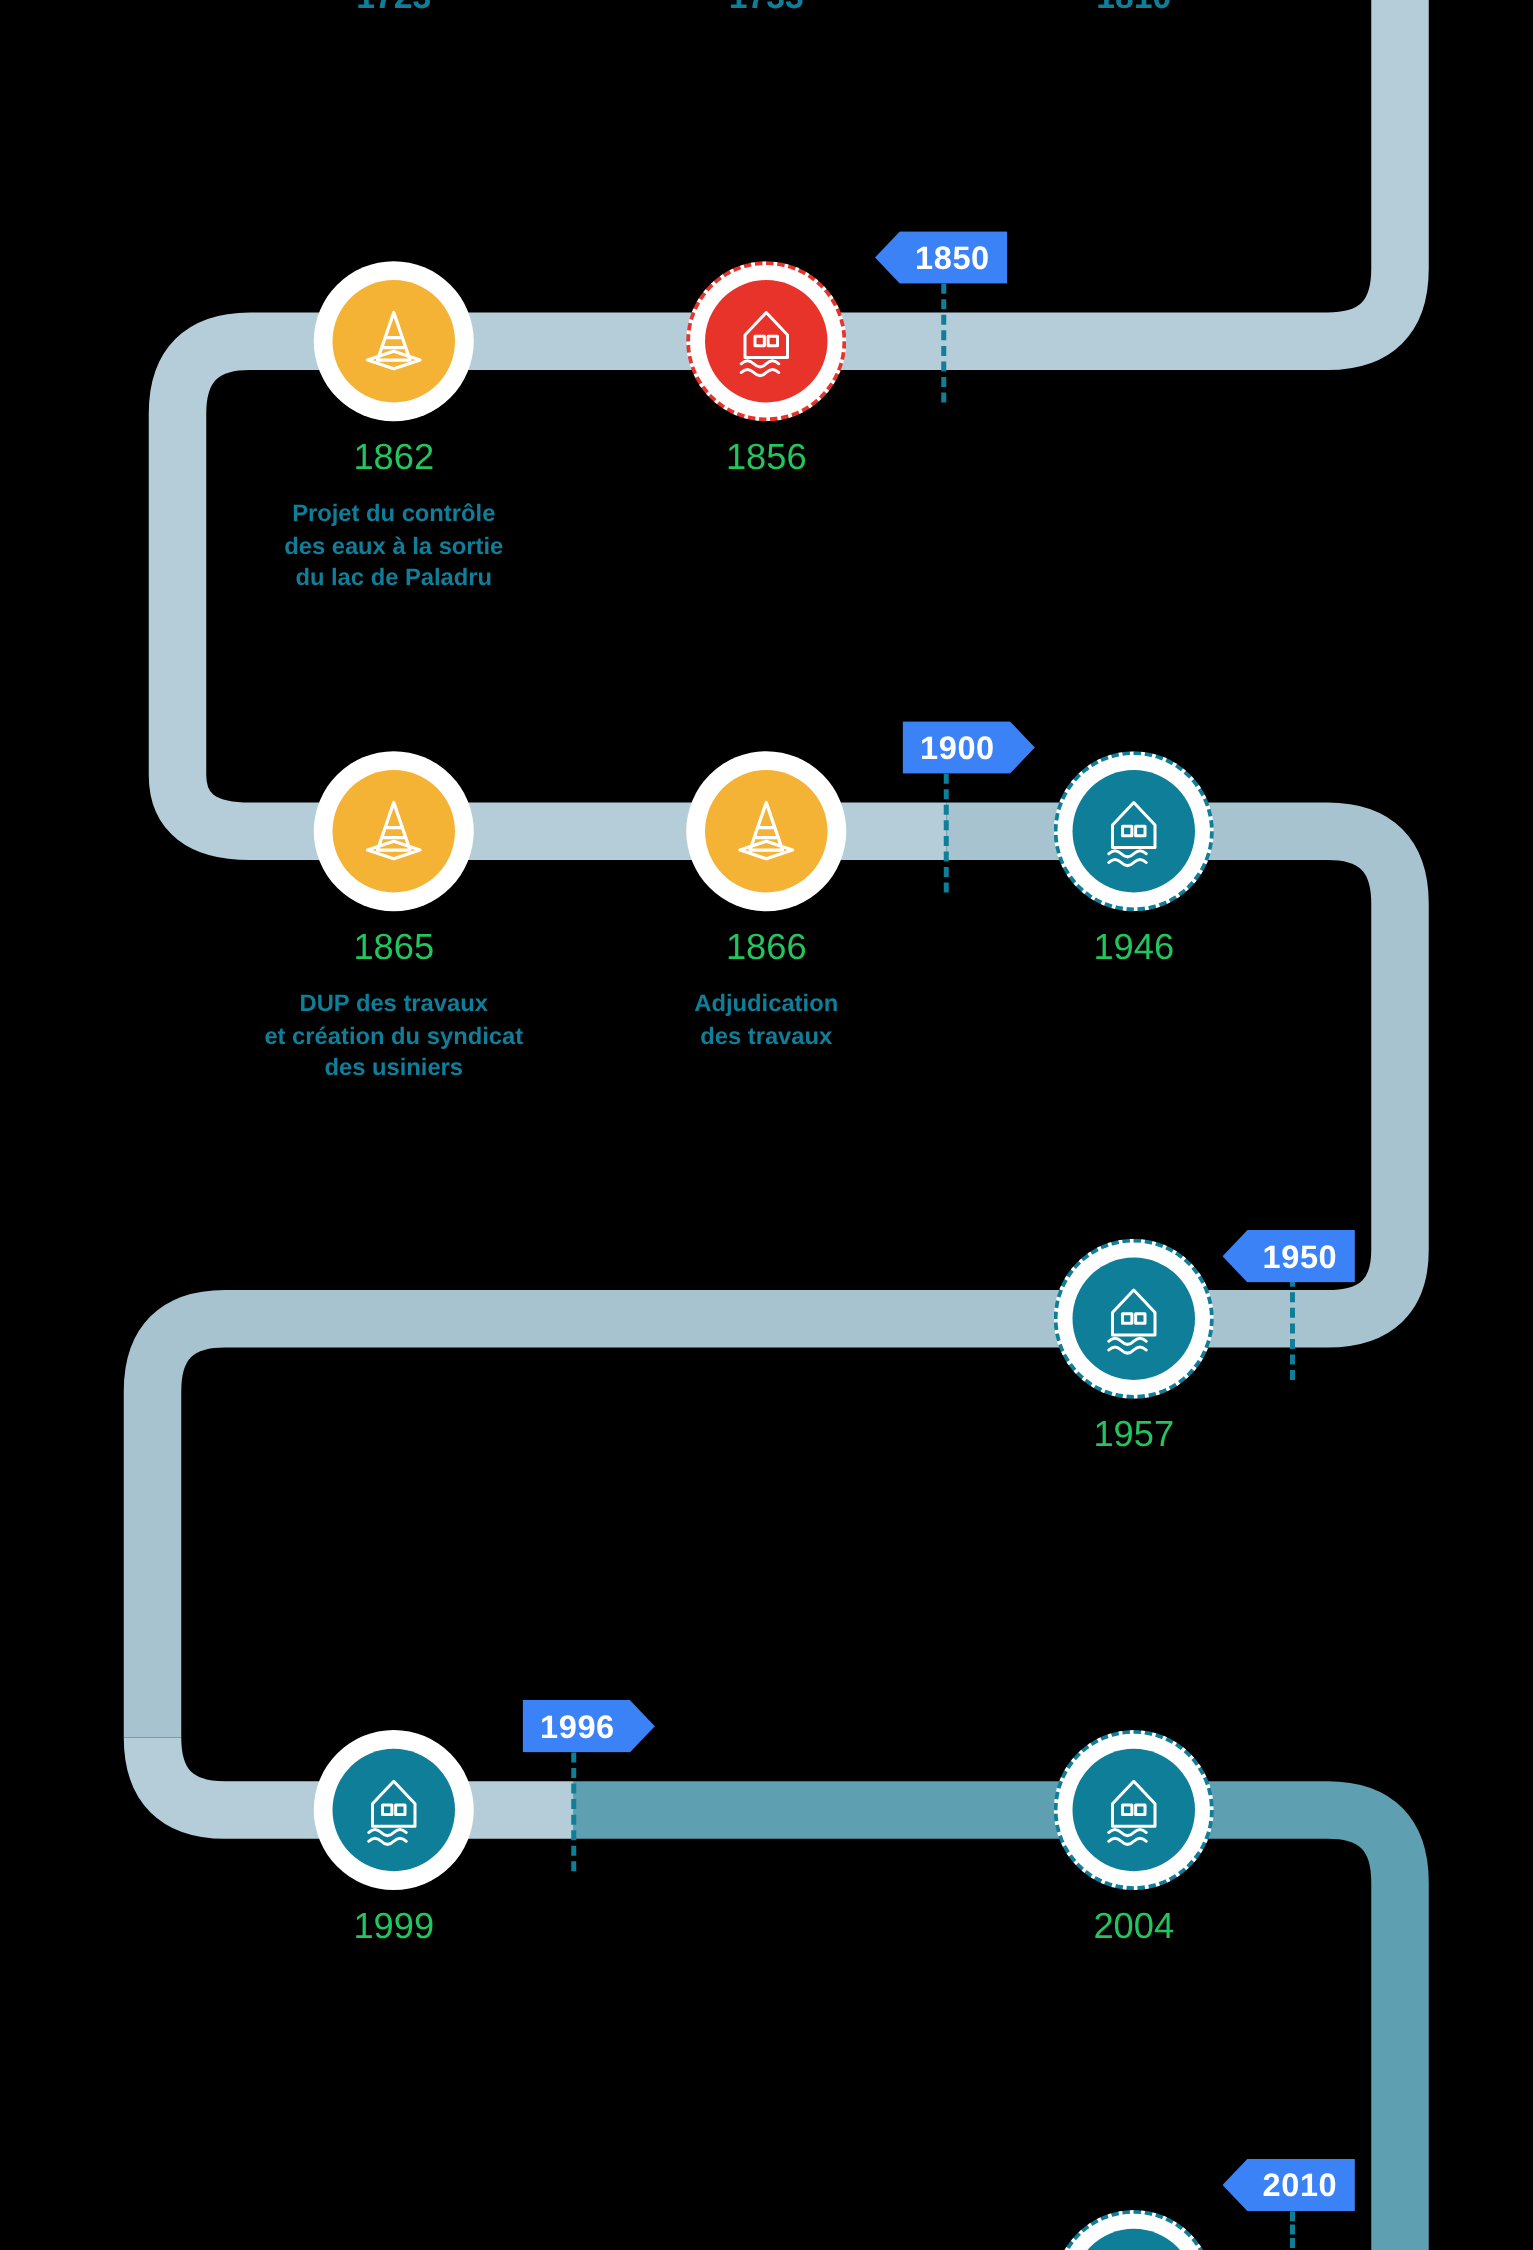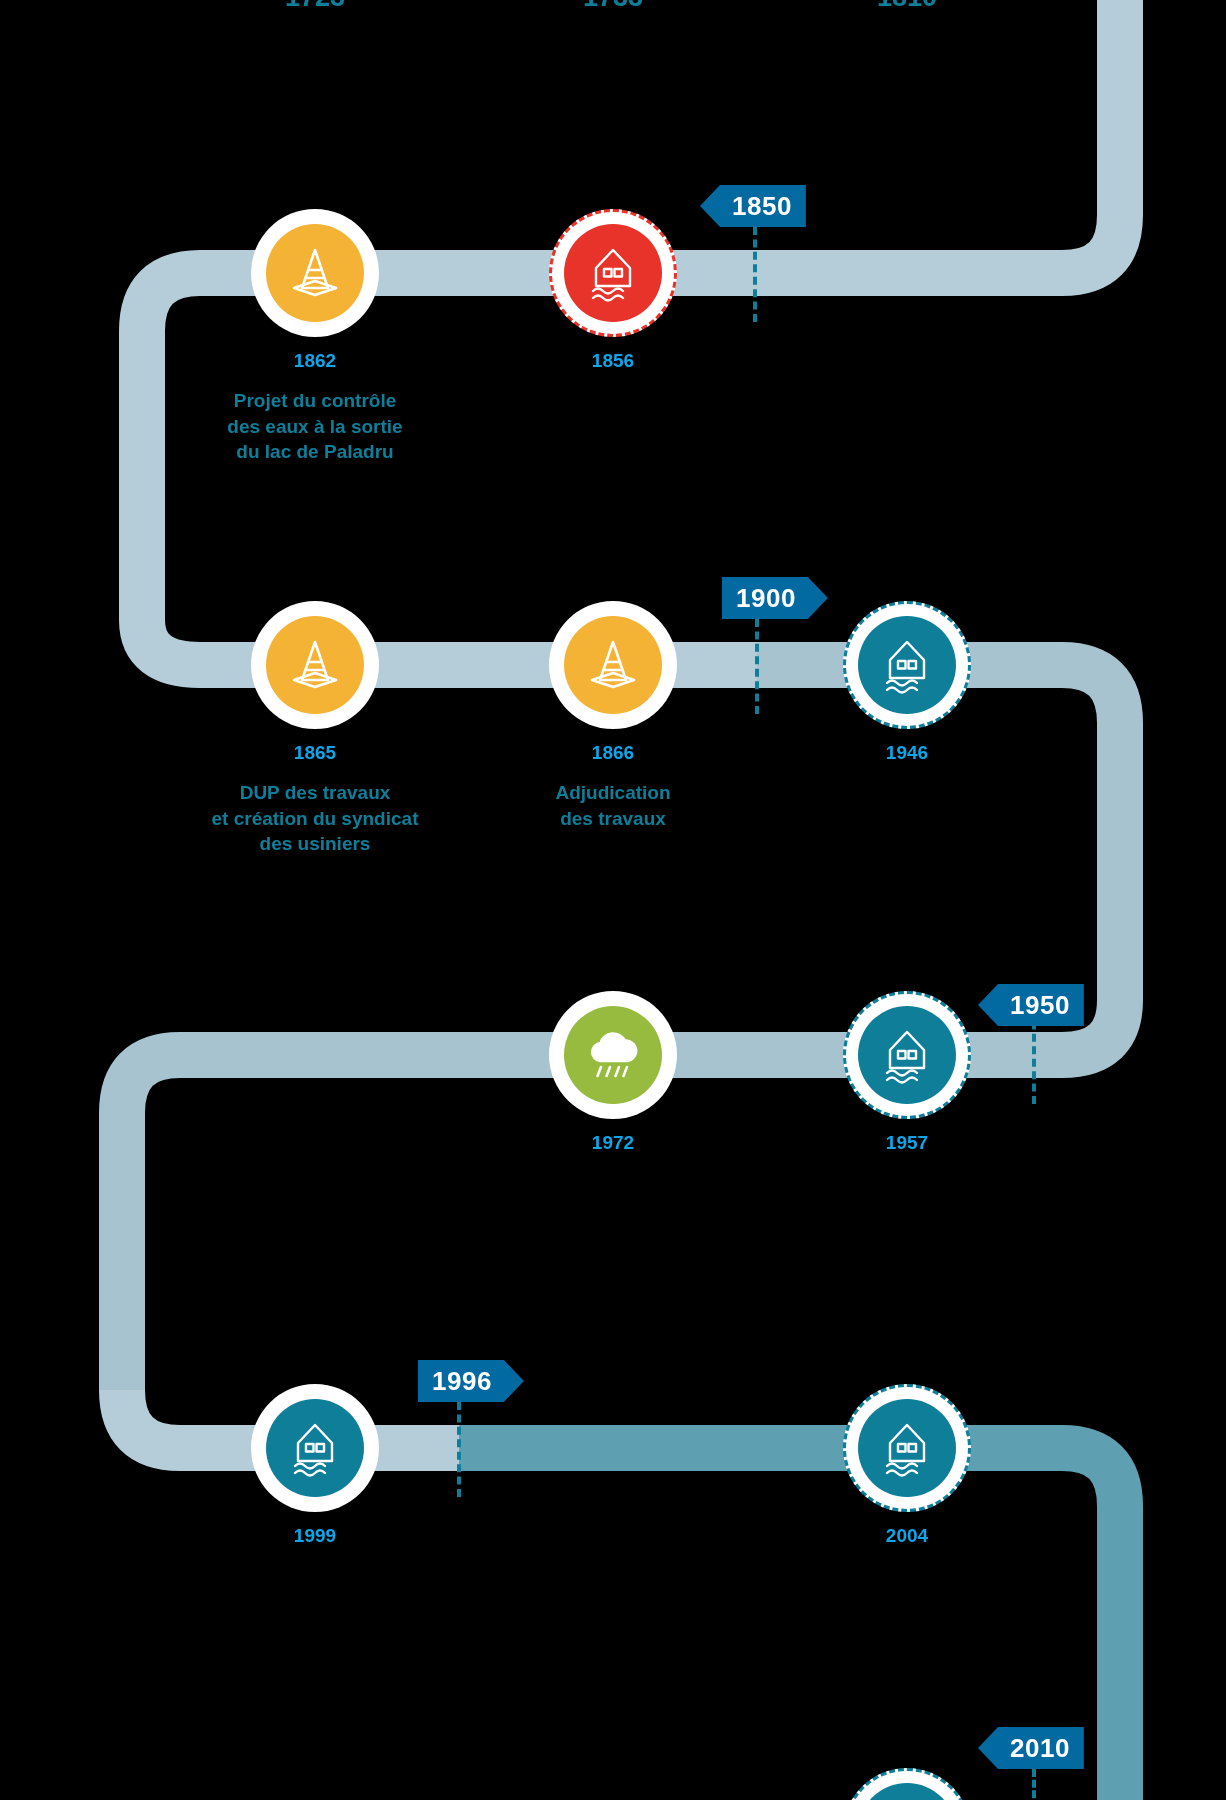--- a/index.html
+++ b/index.html
@@ -21,21 +21,21 @@
     width: 1226px; height: 1800px;
     z-index: 1;
   }
   
   .decade-flag {
     position: absolute;
     z-index: 4;
     height: 42px;
     display: flex;
     align-items: center;
-    background: #0369a1;
+    background: #3b82f6;
     color: #ffffff;
     font-size: 26px;
     font-weight: bold;
     letter-spacing: 0.5px;
     padding: 0 14px;
   }
   .decade-flag.point-right {
     clip-path: polygon(0 0, calc(100% - 20px) 0, 100% 50%, calc(100% - 20px) 100%, 0 100%);
     padding-right: 32px;
     justify-content: flex-start;
@@ -77,23 +77,23 @@
     align-items: center;
     justify-content: center;
   }
   .node-disc.teal   { background: #0f7e99; }
   .node-disc.orange { background: #f5b335; }
   .node-disc.red    { background: #e8332a; }
   .node-disc.green  { background: #97bb3f; }
   .node-disc svg { display: block; }
   .node-year {
     margin-top: 14px;
-    color: #0ea5e9;
-    font-size: 19px;
-    font-weight: bold;
+    color: #22c55e;
+    font-size: 29px;
+    font-weight: normal;
     line-height: 1.1;
   }
   .node-desc {
     margin-top: 16px;
     color: #0f7e99;
     font-size: 19px;
     font-weight: bold;
     line-height: 1.35;
     white-space: pre-line;
     width: 260px;
@@ -228,35 +228,20 @@
           <path d="M11 49 q5 -5 10 0 t10 0 t10 0"></path>
           <path d="M11 56 q5 -5 10 0 t10 0 t10 0"></path>
         </svg>
       </div>
     </div>
     <div class="node-year">1946</div>
     <div class="node-desc"></div>
   </div>
 
 
-  <div class="node" style="left:544px; top:991px;">
-    <div class="node-halo">
-      <div class="node-disc green">
-        <svg width="64" height="64" viewBox="0 0 64 64" fill="none" stroke="#ffffff" stroke-width="2.6" stroke-linejoin="round" stroke-linecap="round">
-          <path d="M19 38 a9 9 0 0 1 0.6 -17.9 a13 13 0 0 1 24.2 -2.4 a10 10 0 0 1 2.2 20.3 Z" fill="#ffffff" stroke="#ffffff"></path>
-          <path d="M20 44 L16.5 53"></path>
-          <path d="M29 44 L25.5 53"></path>
-          <path d="M38 44 L34.5 53"></path>
-          <path d="M46 44 L42.5 53"></path>
-        </svg>
-      </div>
-    </div>
-    <div class="node-year">1972</div>
-    <div class="node-desc"></div>
-  </div>
 
   <div class="node" style="left:838px; top:991px;">
     <div class="node-halo dashed-teal">
       <div class="node-disc teal">
         <svg width="62" height="62" viewBox="0 0 62 62" fill="none" stroke="#ffffff" stroke-width="2.4" stroke-linejoin="round" stroke-linecap="round">
           <path d="M31 8 L48 26 L48 44 L14 44 L14 26 Z"></path>
           <rect x="22" y="27" width="7.5" height="7.5"></rect>
           <rect x="32.5" y="27" width="7.5" height="7.5"></rect>
           <path d="M11 49 q5 -5 10 0 t10 0 t10 0"></path>
           <path d="M11 56 q5 -5 10 0 t10 0 t10 0"></path>

